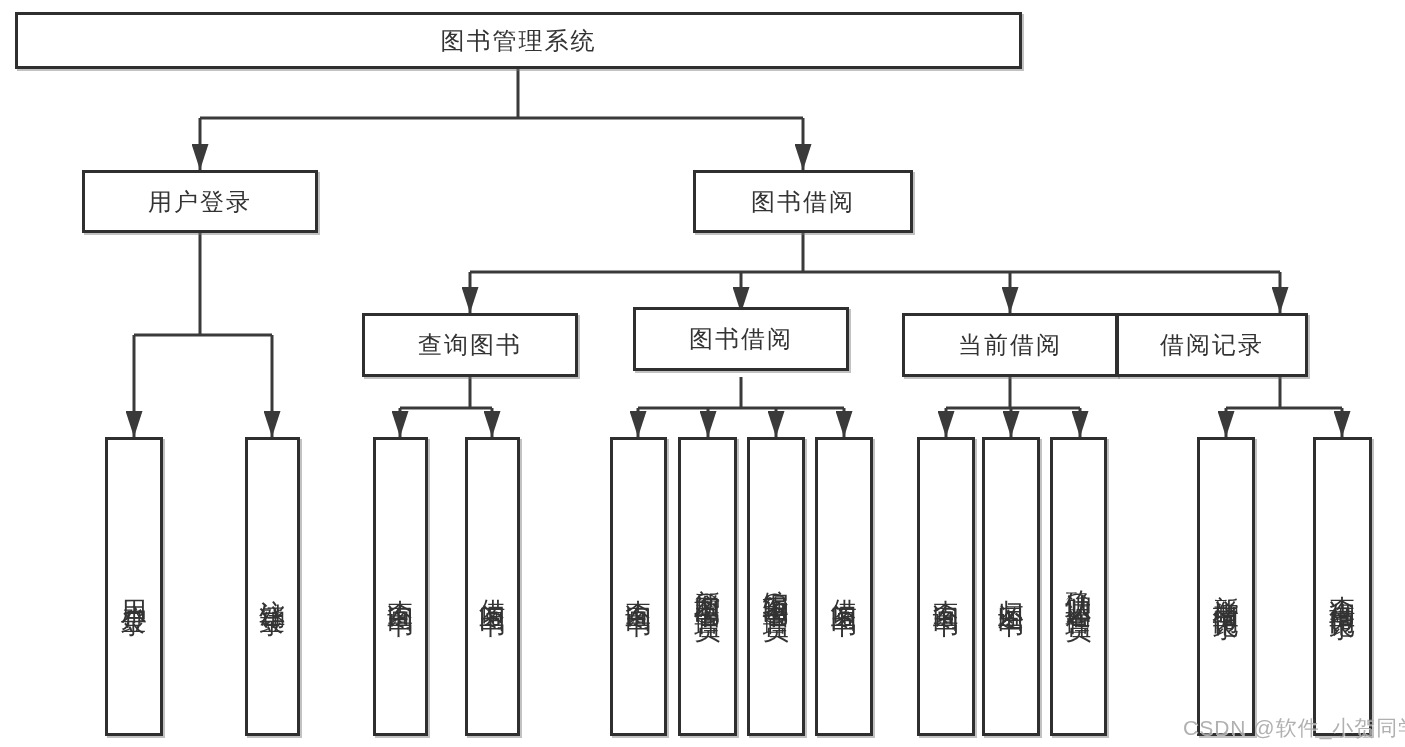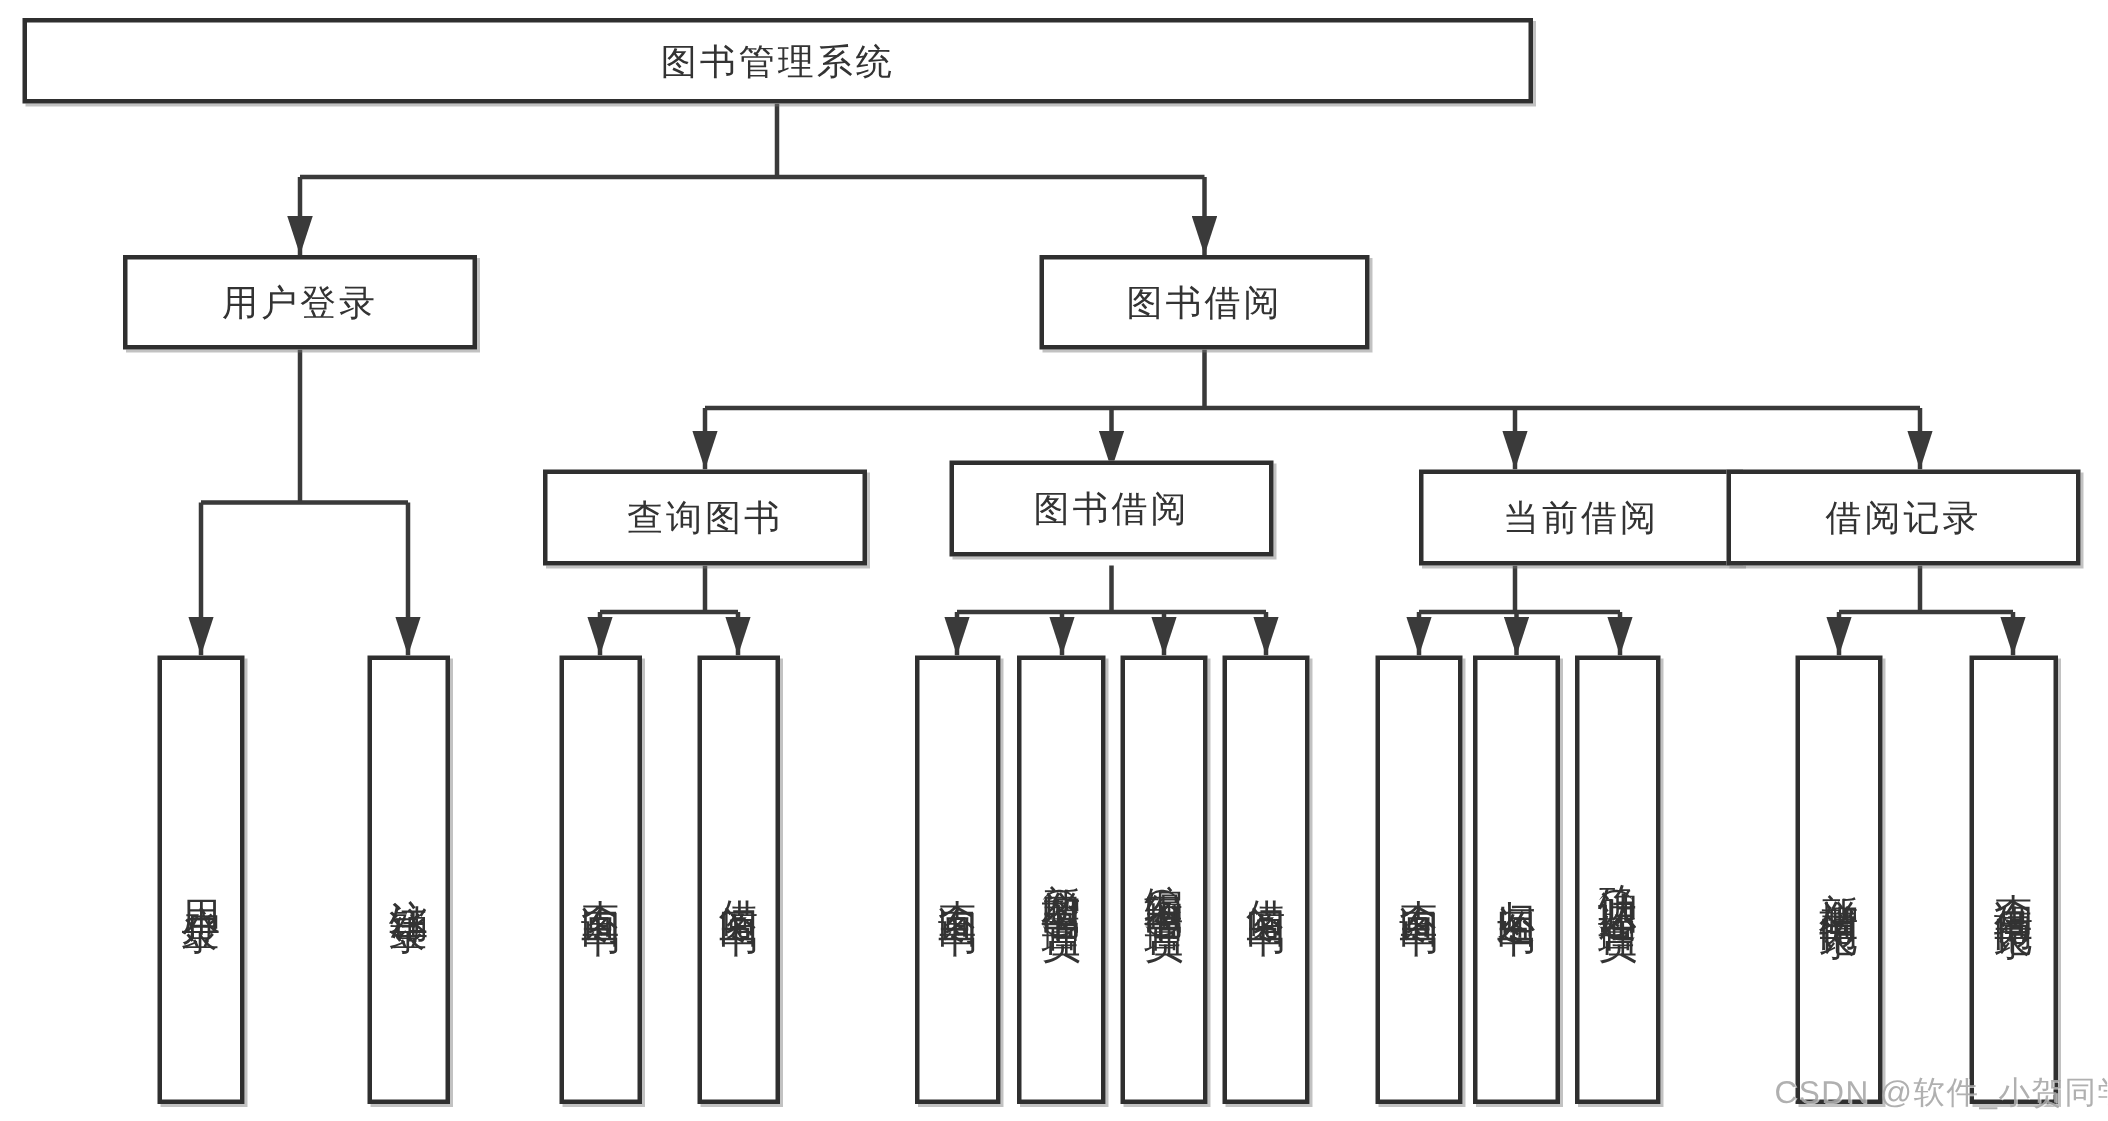--- a/index.html
+++ b/index.html
@@ -129,24 +129,24 @@
   <div class="node" style="left:693px; top:170px; width:220px; height:63px;">
     <span class="h-label">图书借阅</span>
   </div>
 
   <div class="node" style="left:362px; top:313px; width:216px; height:64px;">
     <span class="h-label">查询图书</span>
   </div>
   <div class="node" style="left:633px; top:307px; width:216px; height:64px;">
     <span class="h-label">图书借阅</span>
   </div>
-  <div class="node" style="left:902px; top:313px; width:216px; height:64px;margin-left:44px;">
+  <div class="node" style="left:902px; top:313px; width:216px; height:64px;">
     <span class="h-label">当前借阅</span>
   </div>
-  <div class="node" style="left:1151px; top:313px; width:236px; height:64px;">
+  <div class="node" style="left:1116px; top:313px; width:192px; height:64px;">
     <span class="h-label">借阅记录</span>
   </div>
 
   <div class="node" style="left:105px; top:437px; width:58px; height:299px;">
     <span class="v-label">用户登录</span>
   </div>
   <div class="node" style="left:245px; top:437px; width:55px; height:299px;">
     <span class="v-label">注销登录</span>
   </div>
 

